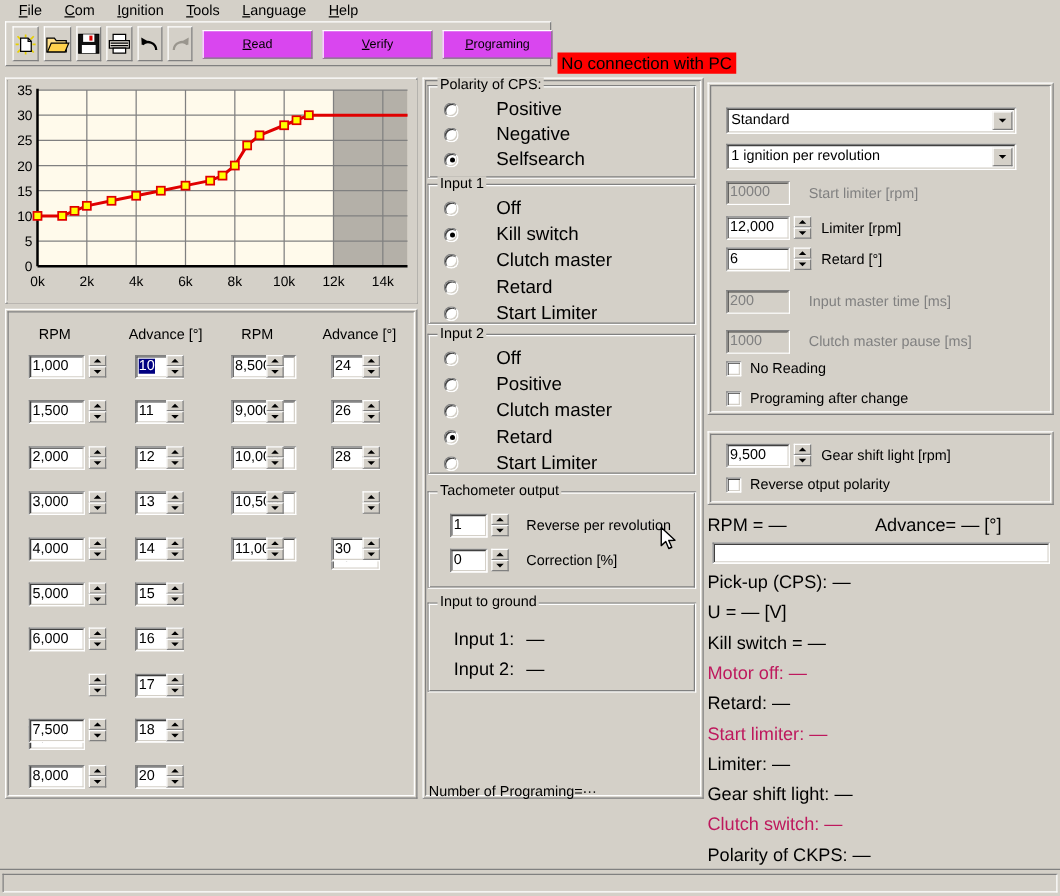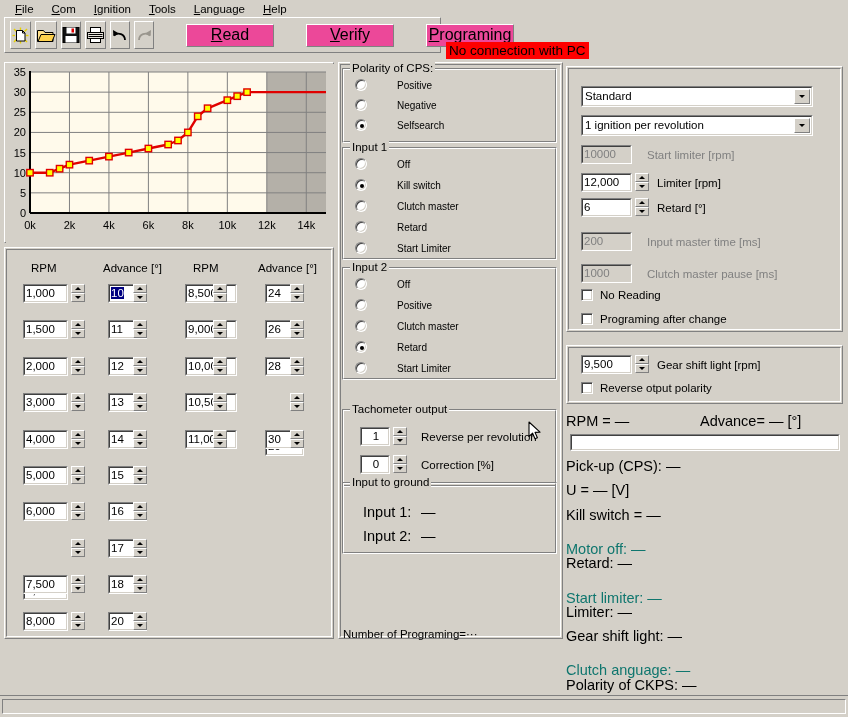--- a/index.html
+++ b/index.html
@@ -21,24 +21,24 @@
     background:#d4d0c8;border:1px solid #fff;border-right-color:#808080;border-bottom-color:#808080;
     display:flex;align-items:center;padding-left:5px;gap:4px;box-sizing:border-box;
   }
   .tb-btn{
     width:27px;height:26px;background:#d4d0c8;
     border:1px solid;border-color:#fff #808080 #808080 #fff;
     display:flex;align-items:center;justify-content:center;cursor:default;
   }
   .tb-sep{width:8px;}
   .tb-text{
-    height:21px;min-width:62px;padding:0 12px;background:#ec4899;
+    height:21px;min-width:62px;padding:0 12px;background:#d946ef;
     border:1px solid;border-color:#fff #808080 #808080 #fff;
     display:flex;align-items:center;justify-content:center;
-    font-size:16px;cursor:default;margin-left:24px;
+    font-size:10px;cursor:default;
   }
   .tb-text u{text-decoration:underline;}
   #conn-status{
     position:absolute;left:446px;top:25px;
     background:#ff0000;color:#000;font-size:13.5px;
     padding:1px 3px;white-space:nowrap;
   }
   .groupbox{
     position:absolute;
     border:1px solid #808080;border-right-color:#fff;border-bottom-color:#fff;
@@ -88,21 +88,21 @@
     width:12px;height:12px;border-radius:50%;
     background:#fff;box-sizing:border-box;
     border:1px solid #808080;border-right-color:#fff;border-bottom-color:#fff;
     position:relative;flex:0 0 auto;
     box-shadow:inset 1px 1px 0 #404040, inset -1px -1px 0 #d4d0c8;
   }
   .rdot.on::after{
     content:"";position:absolute;left:3.5px;top:3.5px;width:4px;height:4px;
     border-radius:50%;background:#000;
   }
-  .radio span{margin-left:6px;font-size:10px;padding-left:24px;}
+  .radio span{margin-left:6px;font-size:15px;padding-left:24px;}
   
   .cbox{position:absolute;display:flex;align-items:center;cursor:default;}
   .cbx{
     width:12px;height:12px;background:#fff;box-sizing:border-box;
     border:1px solid #808080;border-right-color:#fff;border-bottom-color:#fff;
     box-shadow:inset 1px 1px 0 #404040, inset -1px -1px 0 #d4d0c8;
     flex:0 0 auto;
   }
   .cbox span{margin-left:7px;font-size:11.5px;}
   
@@ -113,21 +113,21 @@
   }
   .combo .ci{position:absolute;inset:0;border:1px solid #404040;border-right-color:#d4d0c8;border-bottom-color:#d4d0c8;pointer-events:none;}
   .combo .cbtn{
     position:absolute;right:2px;top:2px;width:16px;height:15px;background:#d4d0c8;
     border:1px solid;border-color:#fff #808080 #808080 #fff;box-sizing:border-box;
     display:flex;align-items:center;justify-content:center;
   }
   .lbl{position:absolute;font-size:11.5px;white-space:nowrap;}
   .lbl.dim{color:#808080;}
   .big{font-size:14.5px;}
-  .big.dim{color:#0f766e;margin-top:10px;}
+  .big.dim{color:#be185d;}
   
   #statusbar{
     position:absolute;left:0;bottom:0;width:848px;height:22px;
     background:#d4d0c8;border-top:1px solid #808080;box-sizing:border-box;
   }
   #statusbar .sbin{position:absolute;left:2px;top:3px;right:2px;bottom:3px;
     border:1px solid #808080;border-right-color:#fff;border-bottom-color:#fff;}
   #cursor-arrow{position:absolute;left:528px;top:421px;pointer-events:none;}
 </style>
 </head>
@@ -622,21 +622,21 @@
         <div class="rdot on"></div>
         <span>Retard</span>
       </div>
       <div class="radio" style="left: 12px; top: 94px;">
         <div class="rdot"></div>
         <span>Start Limiter</span>
       </div>
     </div>
 </div>
 
-<div class="groupbox" style="left:342px;top:409px;width:215px;height:78px;text-align:center;">
+<div class="groupbox" style="left:342px;top:393px;width:215px;height:78px;">
   <div class="gb-inner"></div>
   <div class="gb-title">Tachometer output</div>
   <div class="tinput" style="left:17px;top:17px;width:30px;"><div class="ti-in"></div><span>1</span></div>
   <div class="spin" style="left:50px;top:17px;">
       <div class="up">
         <i class="arrow-u"></i>
       </div>
       <div class="dn">
         <i class="arrow-d"></i>
       </div>
@@ -747,21 +747,21 @@
 <div class="tinput" style="left:570px;top:434px;width:270px;height:17px;"><div class="ti-in"></div><span></span></div>
 <div id="readout-lines">
     <div class="lbl big" style="left: 566px; top: 458px;">Pick-up (CPS): —</div>
     <div class="lbl big" style="left: 566px; top: 482.3px;">U = — [V]</div>
     <div class="lbl big" style="left: 566px; top: 506.6px;">Kill switch = —</div>
     <div class="lbl big dim" style="left: 566px; top: 530.9px;">Motor off: —</div>
     <div class="lbl big" style="left: 566px; top: 555.2px;">Retard: —</div>
     <div class="lbl big dim" style="left: 566px; top: 579.5px;">Start limiter: —</div>
     <div class="lbl big" style="left: 566px; top: 603.8px;">Limiter: —</div>
     <div class="lbl big" style="left: 566px; top: 628.1px;">Gear shift light: —</div>
-    <div class="lbl big dim" style="left: 566px; top: 652.4px;">Clutch anguage: —</div>
+    <div class="lbl big dim" style="left: 566px; top: 652.4px;">Clutch switch: —</div>
     <div class="lbl big" style="left: 566px; top: 676.7px;">Polarity of CKPS: —</div>
     <div class="lbl big" style="left: 566px; top: 701px;">COM= COM20</div>
   </div>
 
 <svg id="cursor-arrow" width="14" height="20" viewBox="0 0 14 20">
   <path d="M1 1 L1 15.5 L4.6 12.2 L7 17.8 L9.4 16.8 L7 11.4 L12 11.2 Z" fill="#fff" stroke="#000" stroke-width="1.1" stroke-linejoin="round"></path>
 </svg>
 
 <div id="statusbar">
     <div class="sbin"></div>

